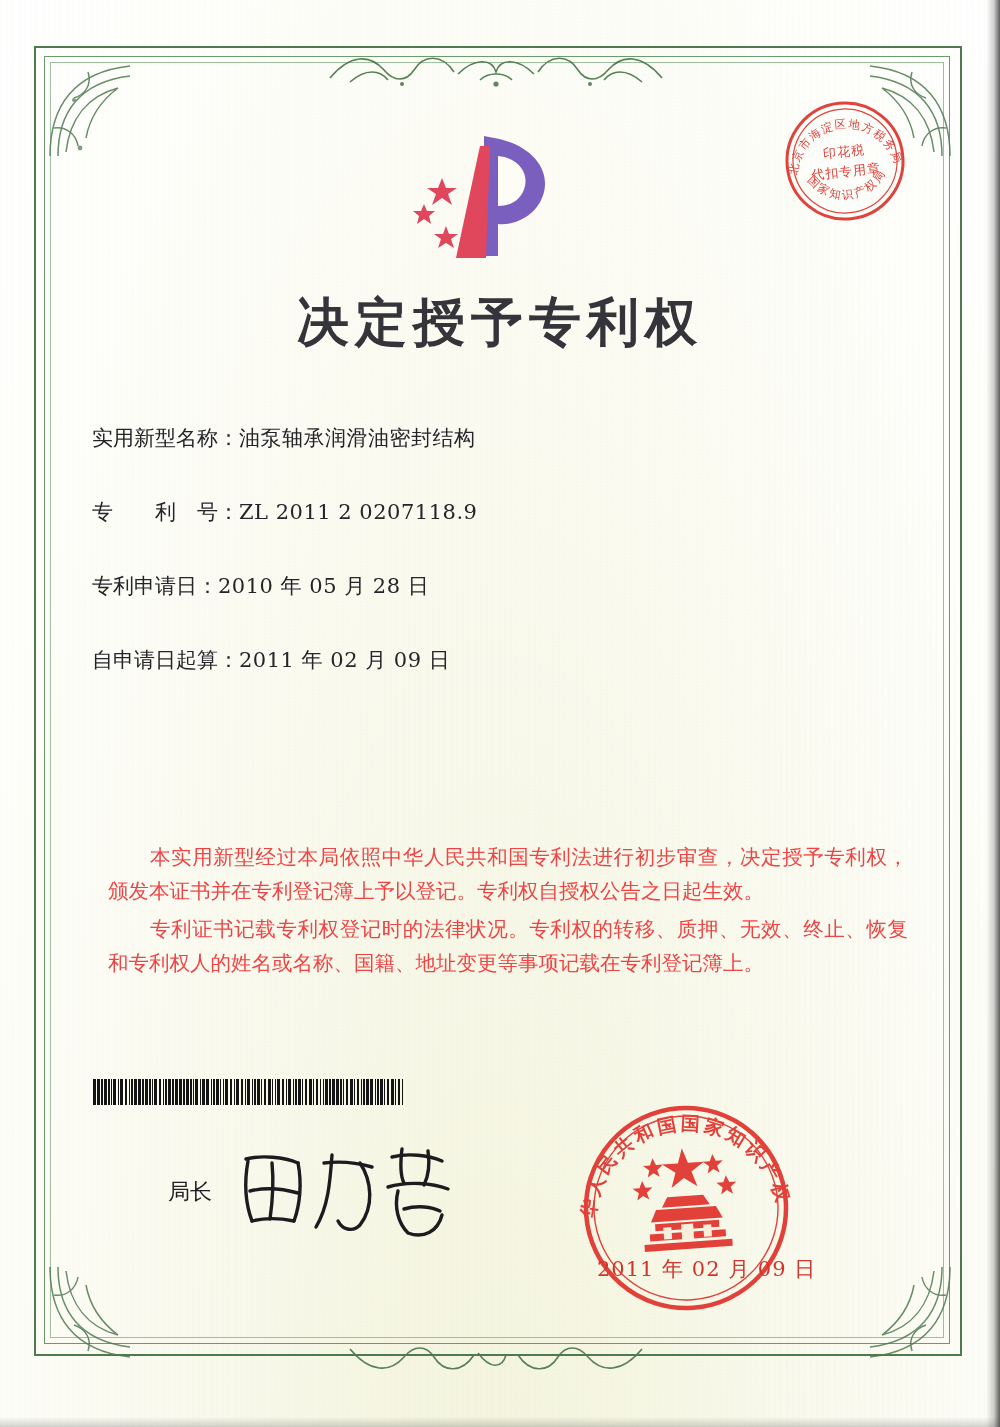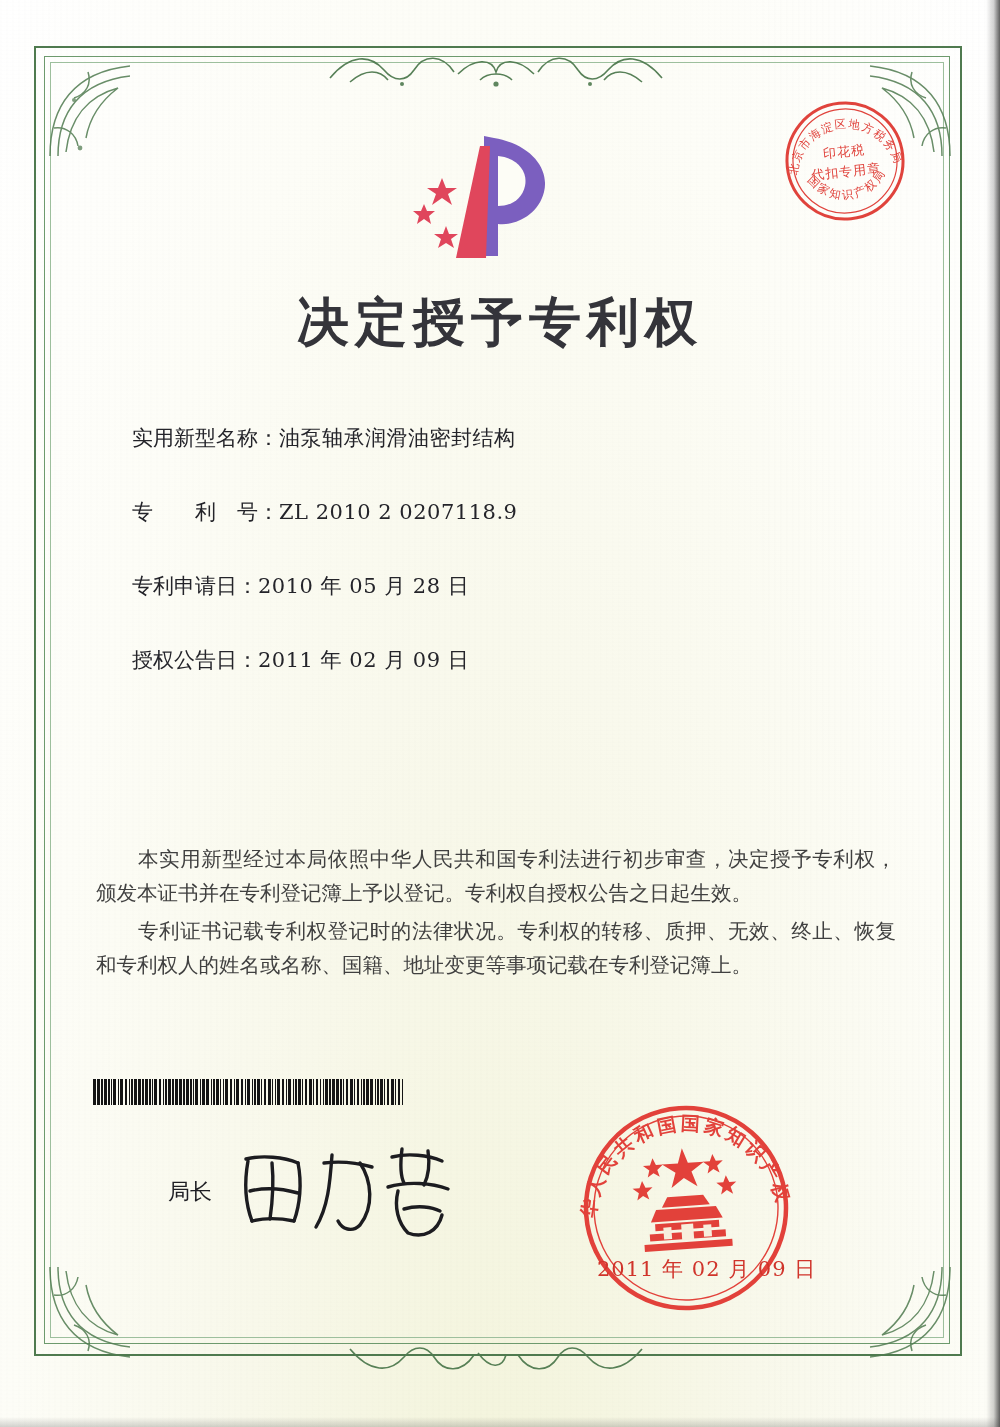--- a/index.html
+++ b/index.html
@@ -150,37 +150,36 @@
     left: 92px;
     top: 424px;
     width: 800px;
   }
   .field-row {
     font-family: "DejaVu Serif", serif;
     font-size: 21px;
     color: #24242a;
     margin-bottom: 46px;
     white-space: nowrap;
-    margin-left: 40px;
   }
   .field-label {
     display: inline-block;
     letter-spacing: 0px;
   }
   .field-value { letter-spacing: .5px; }
 
   .body-text {
     position: absolute;
-    left: 96px;
+    left: 108px;
     top: 842px;
     width: 800px;
-    font-family: Liberation Sans, sans-serif;
+    font-family: Liberation Mono, monospace;
     font-size: 20.5px;
     line-height: 34px;
-    color: #404040;
+    color: #ef4444;
     text-align: justify;
   }
   .body-text p {
     margin: 0 0 4px 0;
     text-indent: 42px;
   }
 
   
   .barcode {
     position: absolute;
@@ -360,27 +359,27 @@
   </div>
 
 
   <div class="doc-title">决定授予专利权</div>
 
   <div class="fields">
     <div class="field-row">
       <span class="field-label">实用新型名称：</span><span class="field-value">油泵轴承润滑油密封结构</span>
     </div>
     <div class="field-row">
-      <span class="field-label">专　　利　号：</span><span class="field-value">ZL 2010 2 0207118.9</span>
+      <span class="field-label">专　　利　号：</span><span class="field-value">ZL 2011 2 0207118.9</span>
     </div>
     <div class="field-row">
       <span class="field-label">专利申请日：</span><span class="field-value">2010 年 05 月 28 日</span>
     </div>
     <div class="field-row">
-      <span class="field-label">授权公告日：</span><span class="field-value">2011 年 02 月 09 日</span>
+      <span class="field-label">自申请日起算：</span><span class="field-value">2011 年 02 月 09 日</span>
     </div>
   </div>
 
   <div class="body-text">
     <p>本实用新型经过本局依照中华人民共和国专利法进行初步审查，决定授予专利权，颁发本证书并在专利登记簿上予以登记。专利权自授权公告之日起生效。</p>
     <p>专利证书记载专利权登记时的法律状况。专利权的转移、质押、无效、终止、恢复和专利权人的姓名或名称、国籍、地址变更等事项记载在专利登记簿上。</p>
   </div>
 
   <div class="barcode" id="barcode">
       <i style="width:3.4px"></i>

